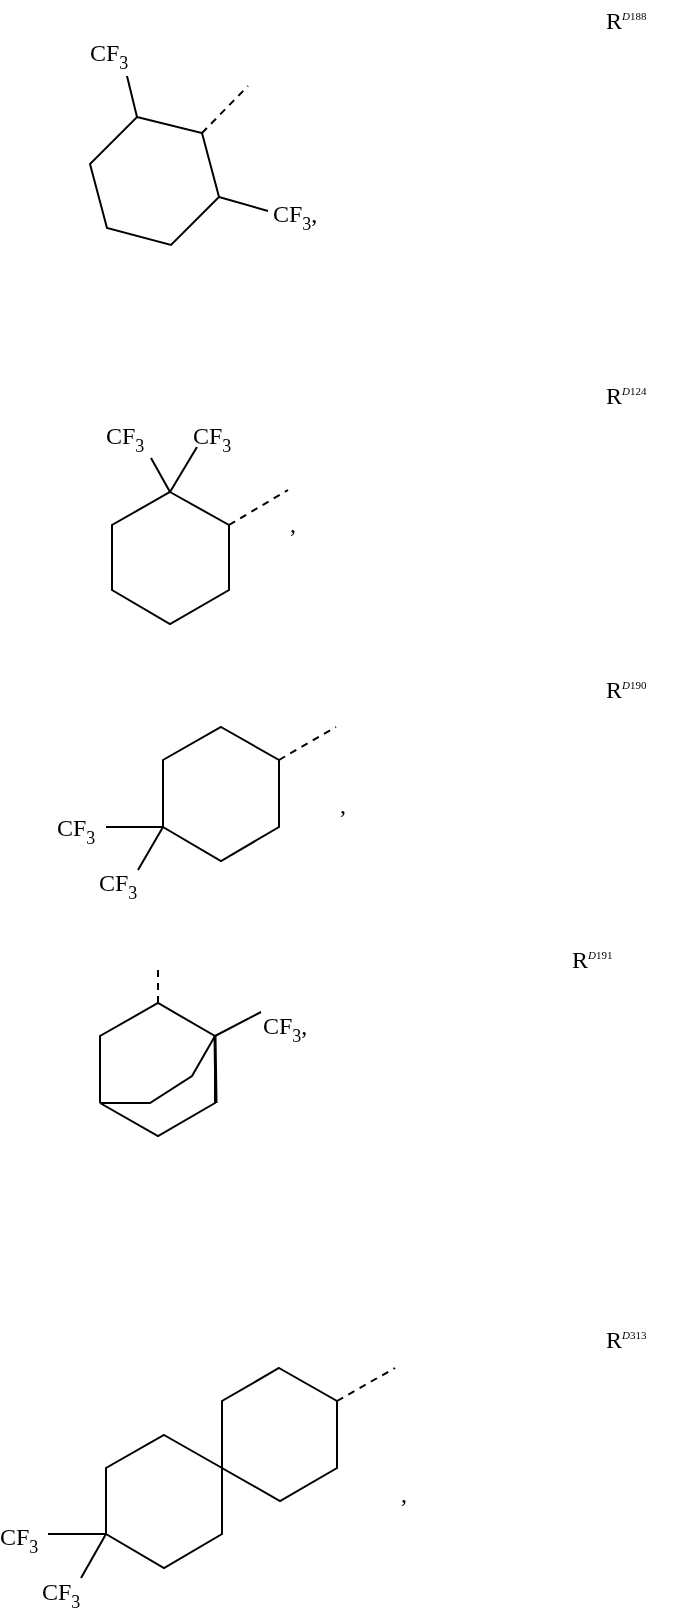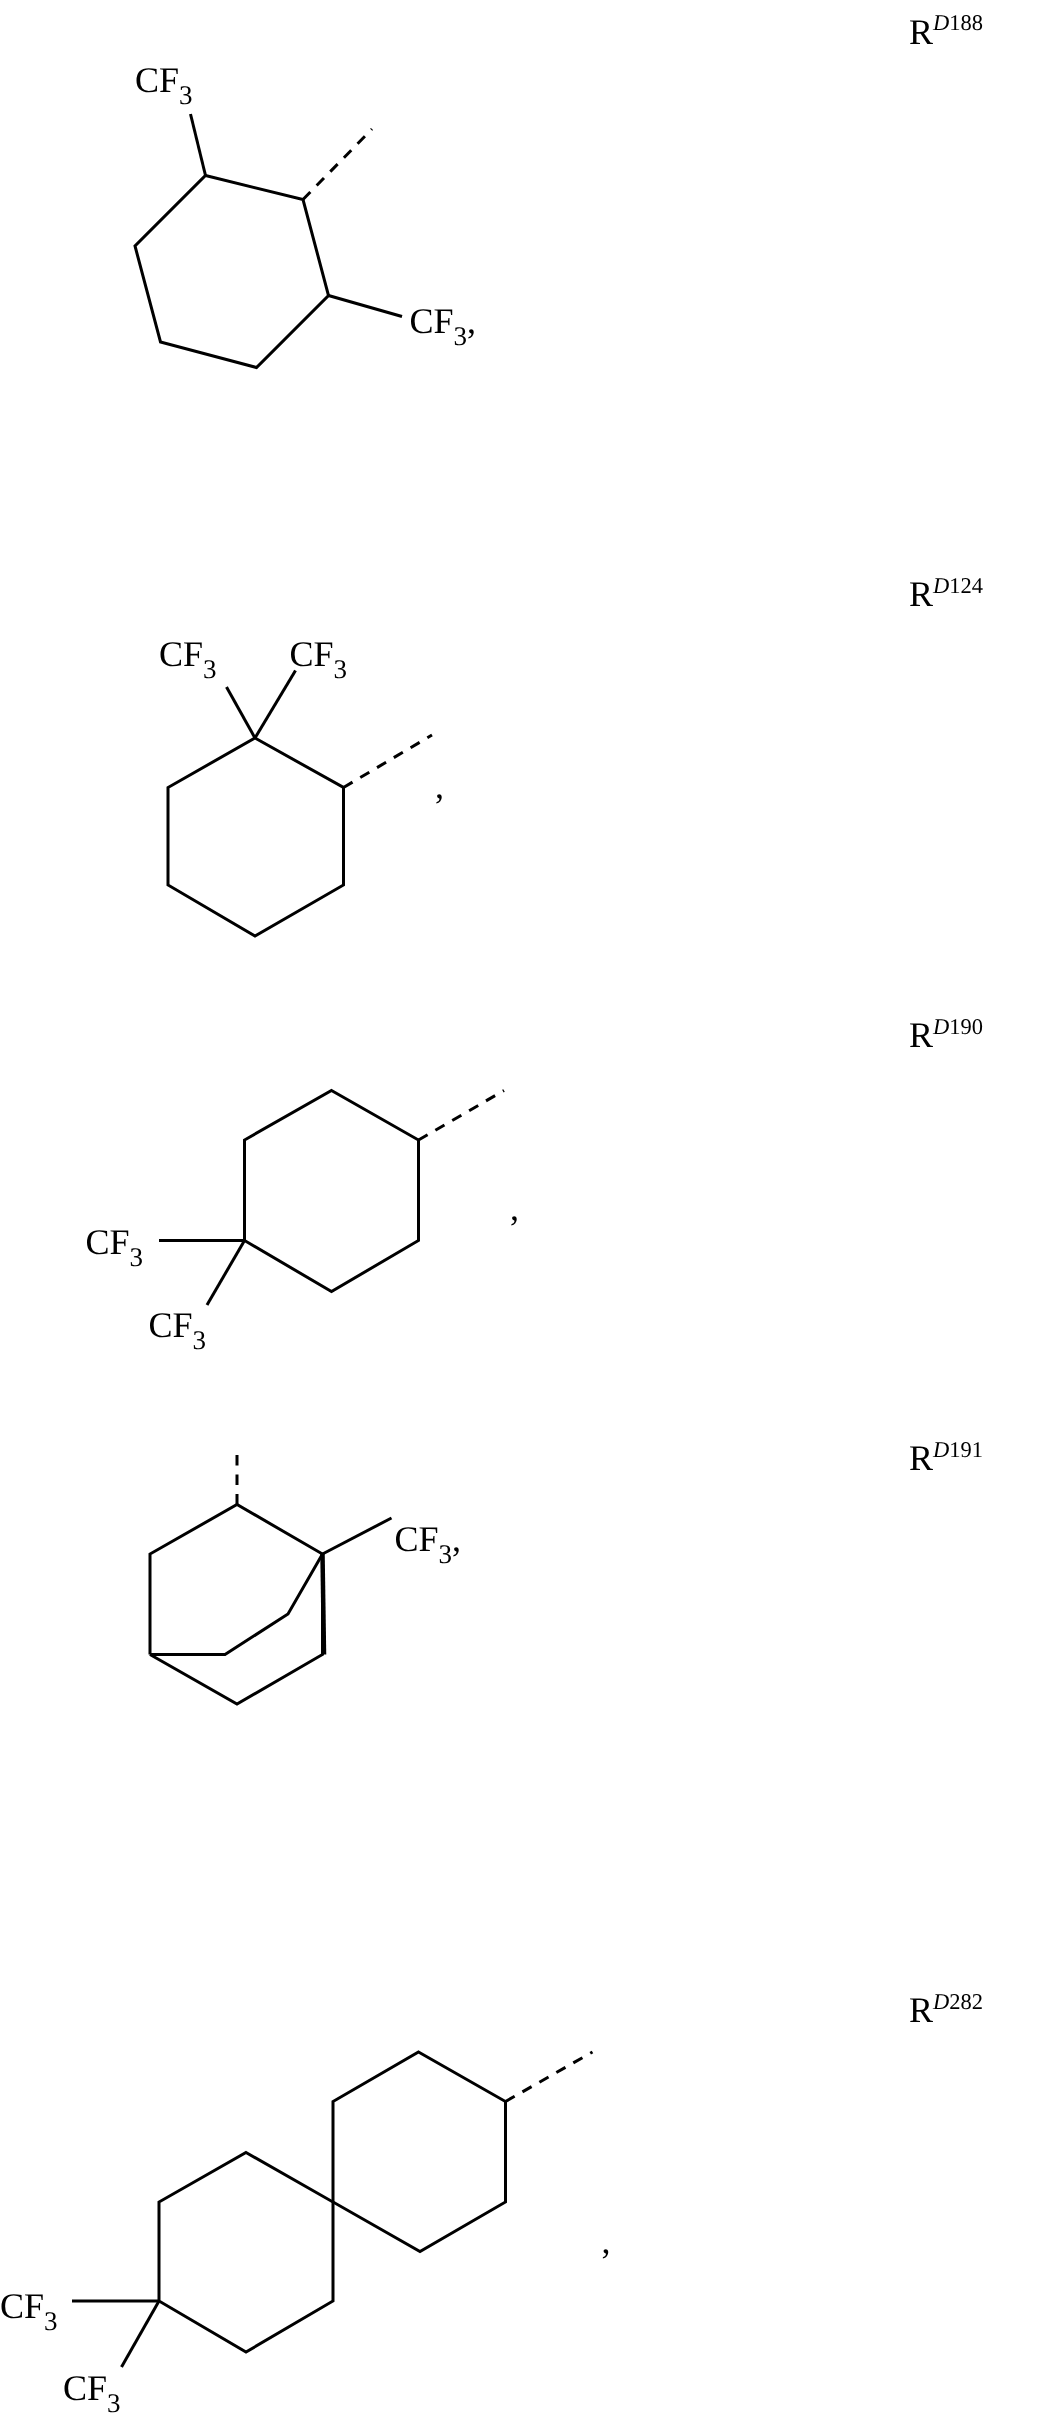--- a/index.html
+++ b/index.html
@@ -1,20 +1,20 @@
 <!DOCTYPE html>
 <html><head>
 <meta charset="utf-8">
 <style>
   html, body { margin: 0; padding: 0; background: #ffffff; }
   body { width: 692px; height: 1610px; position: relative; overflow: hidden;
          font-family: "Liberation Serif", "DejaVu Serif", serif; color: #000; }
   .page { position: absolute; left: 0; top: 0; width: 692px; height: 1610px; }
   .label { position: absolute; font-size: 24px; white-space: nowrap; }
-  .label sup { font-style: italic; font-size: 15px; vertical-align: 9px; }
+  .label sup { font-style: italic; font-size: 11px; vertical-align: 9px; }
   .label .sup-num { font-style: normal; }
   svg { position: absolute; left: 0; top: 0; }
   svg line, svg polyline, svg polygon { stroke: #000; stroke-width: 2; fill: none; }
   svg .dash { stroke-dasharray: 7 6; }
   svg text { font-family: "Liberation Serif", "DejaVu Serif", serif; font-size: 24px; fill: #000; }
   svg text .sub { font-size: 18px; }
 </style>
 </head>
 <body>
 
@@ -22,25 +22,25 @@
 
   <div class="label" style="left:606px; top:8px;">
     <span>R</span><sup><span>D</span><span class="sup-num">188</span></sup>
   </div>
   <div class="label" style="left:606px; top:383px;">
     <span>R</span><sup><span>D</span><span class="sup-num">124</span></sup>
   </div>
   <div class="label" style="left:606px; top:677px;">
     <span>R</span><sup><span>D</span><span class="sup-num">190</span></sup>
   </div>
-  <div class="label" style="left:606px; top:947px;margin-top:12px;">
+  <div class="label" style="left:572px; top:947px;">
     <span>R</span><sup><span>D</span><span class="sup-num">191</span></sup>
   </div>
   <div class="label" style="left:606px; top:1327px;">
-    <span>R</span><sup><span>D</span><span class="sup-num">282</span></sup>
+    <span>R</span><sup><span>D</span><span class="sup-num">313</span></sup>
   </div>
 
   <svg width="692" height="1610" viewBox="0 0 692 1610">
 
     <g>
       <polygon points="137,117 202,133 219,197 171,245 107,228 90,164"></polygon>
       <line x1="137" y1="117" x2="127" y2="76"></line>
       <line x1="219" y1="197" x2="268" y2="211"></line>
       <line class="dash" x1="202" y1="133" x2="248" y2="86"></line>
       <text x="90" y="61"><tspan>CF</tspan><tspan class="sub" dy="8">3</tspan></text>

